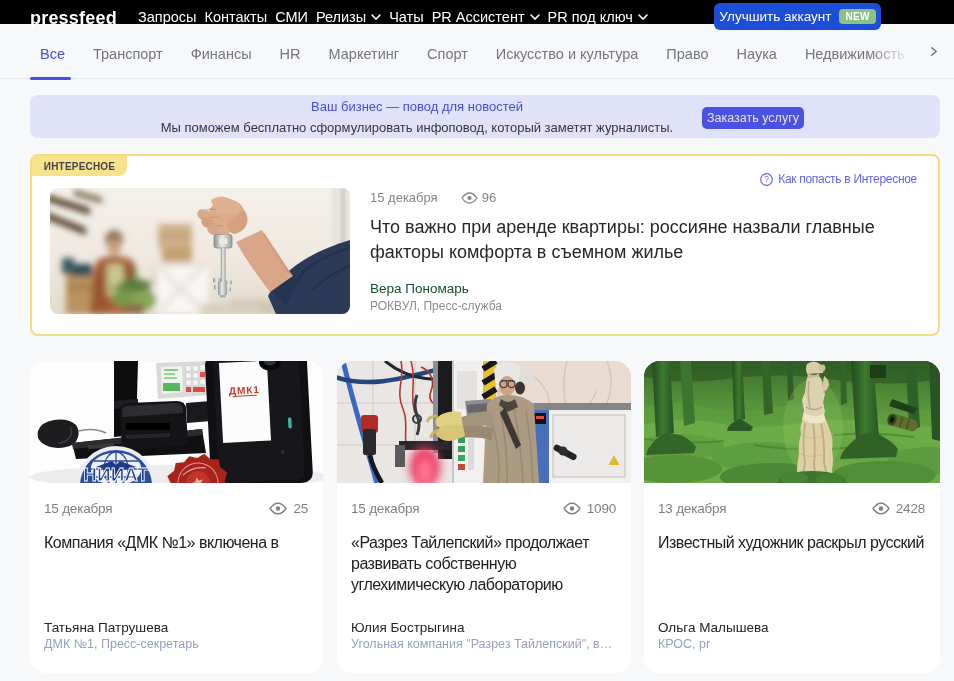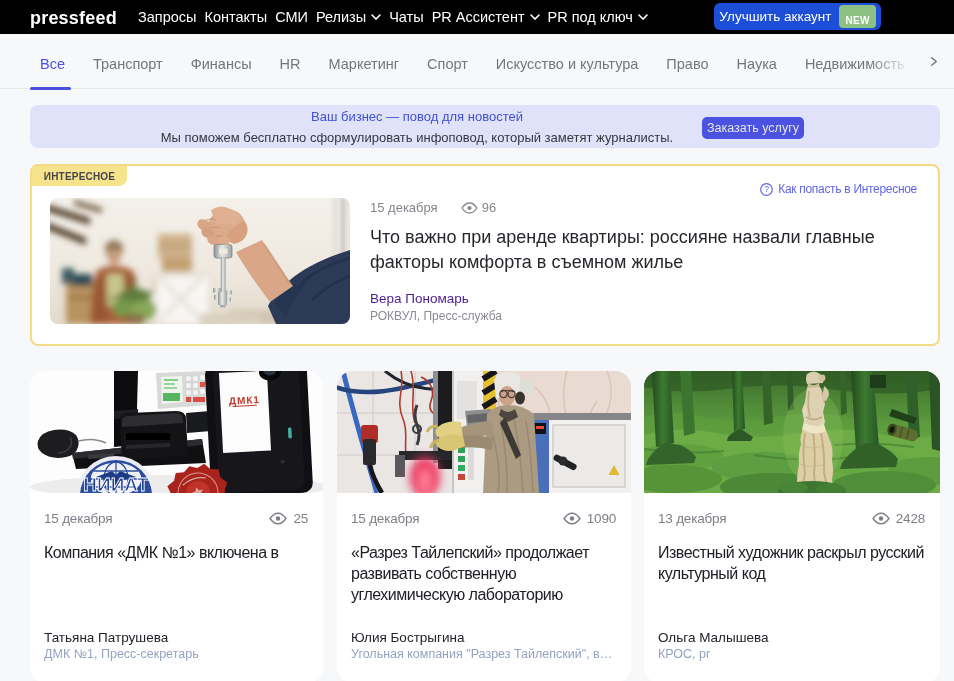--- a/index.html
+++ b/index.html
@@ -1,30 +1,30 @@
 <!DOCTYPE html>
 <html lang="ru"><head>
 <meta charset="utf-8">
 <style>
   * { margin:0; padding:0; box-sizing:border-box; }
   html,body { width:954px; height:681px; overflow:hidden; background:#f7f8fa;
     font-family:"Liberation Sans", sans-serif; }
   
-  .hdr { position:relative; height:34px; background:#000; }
+  .hdr { position:relative; height:24px; background:#000; }
   .logo { position:absolute; left:30px; top:8px; color:#fff; font-size:18px;
     font-weight:700; letter-spacing:.2px; }
   .nav { position:absolute; left:138px; top:9px; display:flex; gap:8px;
     color:#fff; font-size:14.5px; font-weight:500; white-space:nowrap; }
   .nav span { display:flex; align-items:center; gap:5px; }
   .caret { width:10px; height:6px; }
   .upbtn { position:absolute; left:714px; top:3px; width:167px; height:27px;
     background:#1d4ed8; border-radius:6px; color:#fff; font-size:13.5px; font-weight:500;
     display:flex; align-items:center; justify-content:center; gap:8px; }
   .newb { background:#8cc183; border-radius:4px; font-size:10px; font-weight:700;
-    padding:10px 6px 2px; letter-spacing:.3px; }
+    padding:2px 6px 2px; letter-spacing:.3px; }
   
   .tabs { position:relative; height:55px; border-bottom:1px solid #e9eaef;
     display:flex; align-items:flex-end; gap:28px; padding:0 4px 16px 40px;
     font-size:14.5px; color:#75757e; white-space:nowrap; }
   .tabs .act { color:#4c50e0; }
   .tabline { position:absolute; left:30px; bottom:-2px; width:41px; height:3px;
     background:#4c50e0; border-radius:2px; }
   .tabfade { position:absolute; right:30px; top:10px; width:56px; height:32px;
     background:linear-gradient(90deg, rgba(247,248,250,0), #f7f8fa 80%); }
   .tabchev { position:absolute; right:15px; top:22px; width:11px; height:11px; color:#6d6d76; }
@@ -47,21 +47,21 @@
   .howlink { position:absolute; right:21px; top:16px; color:#6165e9; font-size:12px; letter-spacing:-.3px;
     display:flex; align-items:center; gap:5px; }
   .featimg { position:absolute; left:18px; top:32px; width:300px; height:126px;
     border-radius:8px; overflow:hidden; }
   .featimg svg { display:block; }
   .fmeta { position:absolute; left:338px; top:34px; color:#85858d; font-size:13px;
     display:flex; align-items:center; }
   .fmeta .eye { margin:1px 4px 0 23px; }
   .fhead { position:absolute; left:338px; top:59px; width:560px; color:#26262c;
     font-size:18px; line-height:25px; }
-  .fauthor { position:absolute; left:338px; top:125px; color:#4c1d95; font-size:13.5px; }
+  .fauthor { position:absolute; left:338px; top:125px; color:#14532d; font-size:13.5px; }
   .forg { position:absolute; left:338px; top:143px; color:#8b8b93; font-size:12px; }
   
   .row { position:relative; margin-top:25px; height:310px; }
   .card { position:absolute; top:0; width:293px; height:312px; background:#fff;
     border-radius:16px; }
   .card.c1 { left:30px; }
   .card.c2 { left:337px; width:294px; }
   .card.c3 { left:644px; width:296px; }
   .cimg { height:122px; border-radius:16px 16px 0 0; overflow:hidden; }
   .cimg svg { display:block; }
@@ -483,18 +483,17 @@
       <ellipse cx="186" cy="118" rx="14" ry="6" fill="#448031"></ellipse>
     </svg>
     </div>
     <div class="cmeta">13 декабря
       <span class="views"><svg width="18" height="13" viewBox="0 0 17 12">
             <path d="M1 6 C3.6 2.2 6 1 8.5 1 C11 1 13.4 2.2 16 6 C13.4 9.8 11 11 8.5 11 C6 11 3.6 9.8 1 6 Z" fill="none" stroke="#7e7e87" stroke-width="1.3"></path>
             <circle cx="8.5" cy="6" r="2.1" fill="#7e7e87"></circle>
           </svg>2428</span></div>
     <div class="chead">
         <b>Известный художник раскрыл русский</b>
-        <b>культурный код</b>
       </div>
     <div class="cauthor">Ольга Малышева</div>
     <div class="corg">КРОС, pr</div>
   </div>
 </div>
 
 </body></html>

